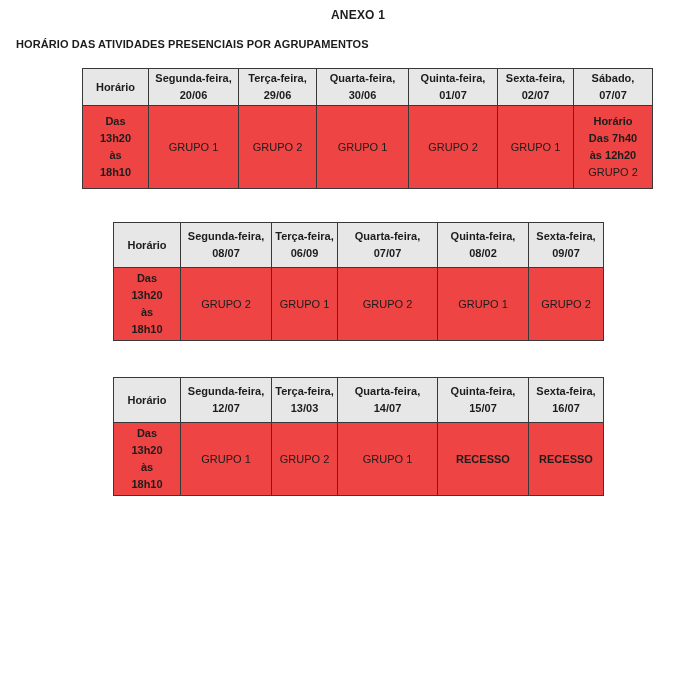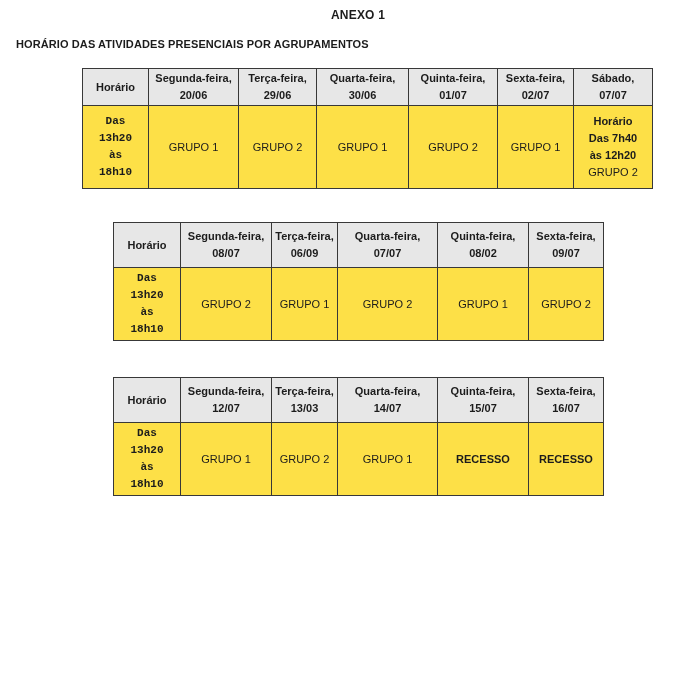--- a/index.html
+++ b/index.html
@@ -10,36 +10,36 @@
   .doc-title {
     position: absolute; top: 8px; left: 16px; right: 0;
     text-align: center; font-size: 12px; font-weight: 700; letter-spacing: 0.2px;
   }
   .doc-subtitle {
     position: absolute; top: 38px; left: 16px; right: 0;
     text-align: left; font-size: 11px; font-weight: 700; letter-spacing: 0.1px;
   }
   table.sched {
     position: absolute; border-collapse: collapse; table-layout: fixed;
-    background: #fde047;
+    background: #ef4444;
   }
   .t1 { left: 82px;  top: 68px;  width: 570px; }
   .t2 { left: 113px; top: 222px; width: 490px; }
   .t3 { left: 113px; top: 377px; width: 490px; }
   .sched th, .sched td {
     border: 1.5px solid #383838; padding: 1px 2px; text-align: center;
     vertical-align: middle; font-size: 11px; line-height: 17px; overflow: hidden;
   }
   .sched th { background: #e7e7e7; font-weight: 700; }
   .t1 .hrow th { height: 34px; }
   .t1 .brow td { height: 80px; }
   .t2 .hrow th, .t3 .hrow th { height: 42px; }
   .t2 .brow td, .t3 .brow td { height: 70px; }
   .l { display: block; }
-  .time { font-weight: 700; font-family: Liberation Mono, monospace; }
+  .time { font-weight: 700; }
   .grp { font-weight: 400; }
   .b, .bold-cell { font-weight: 700; }
   
   .t1 .c0 { width: 66px; } .t1 .c1 { width: 90px; } .t1 .c2 { width: 78px; }
   .t1 .c3 { width: 92px; } .t1 .c4 { width: 89px; } .t1 .c5 { width: 76px; }
   .t1 .c6 { width: 79px; }
   
   .w5 .c0 { width: 67px; } .w5 .c1 { width: 91px; } .w5 .c2 { width: 66px; }
   .w5 .c3 { width: 100px; } .w5 .c4 { width: 91px; } .w5 .c5 { width: 75px; }
 </style>

